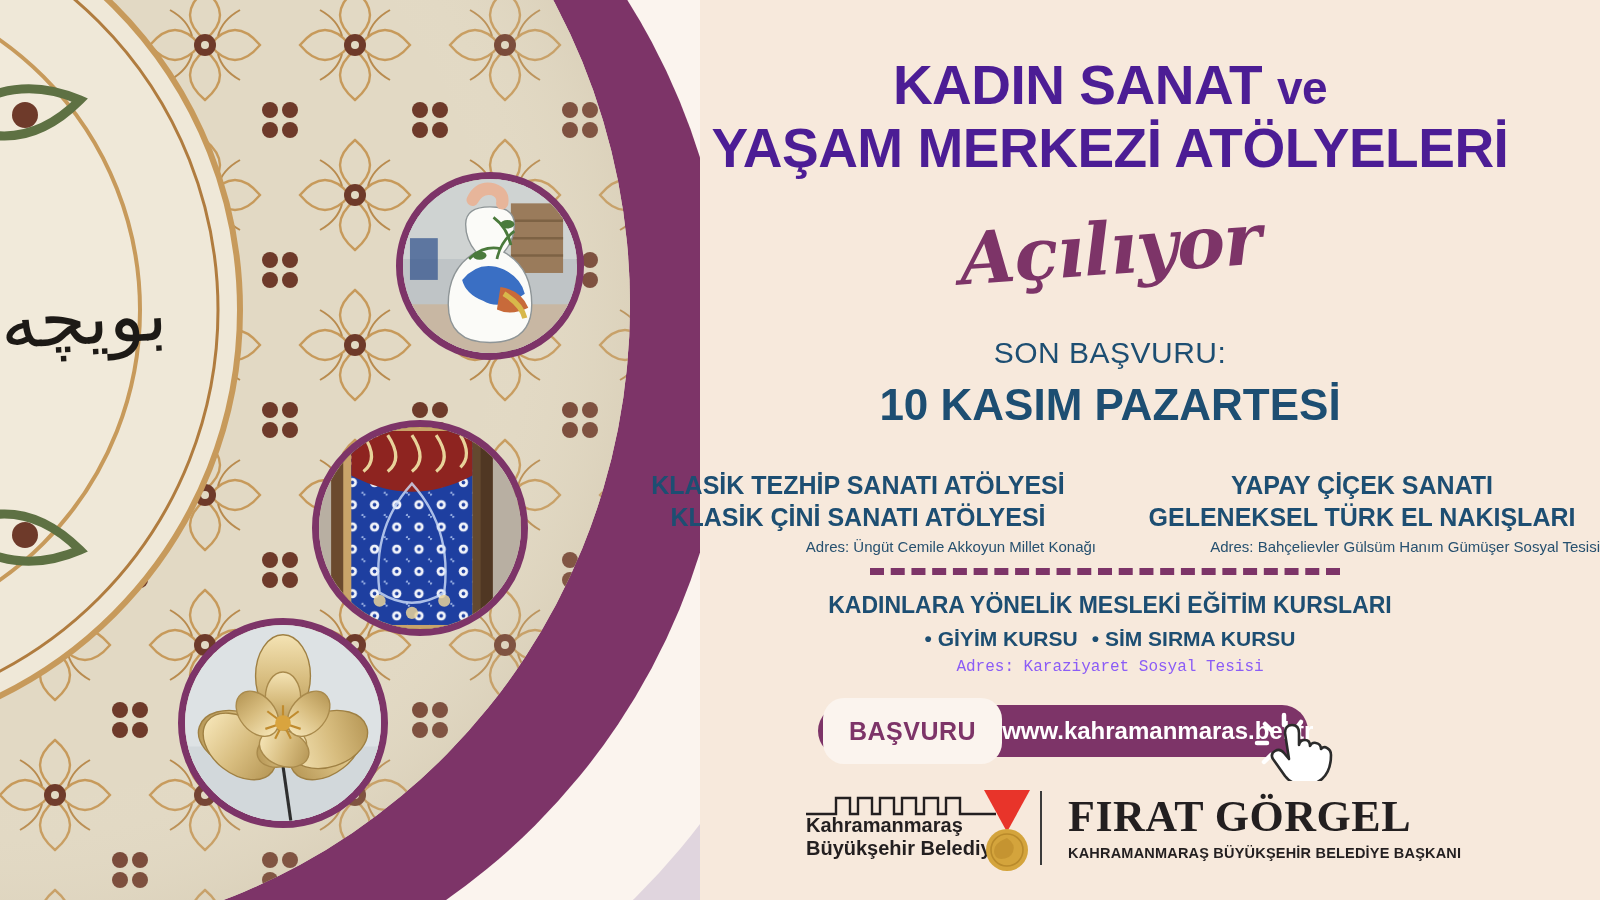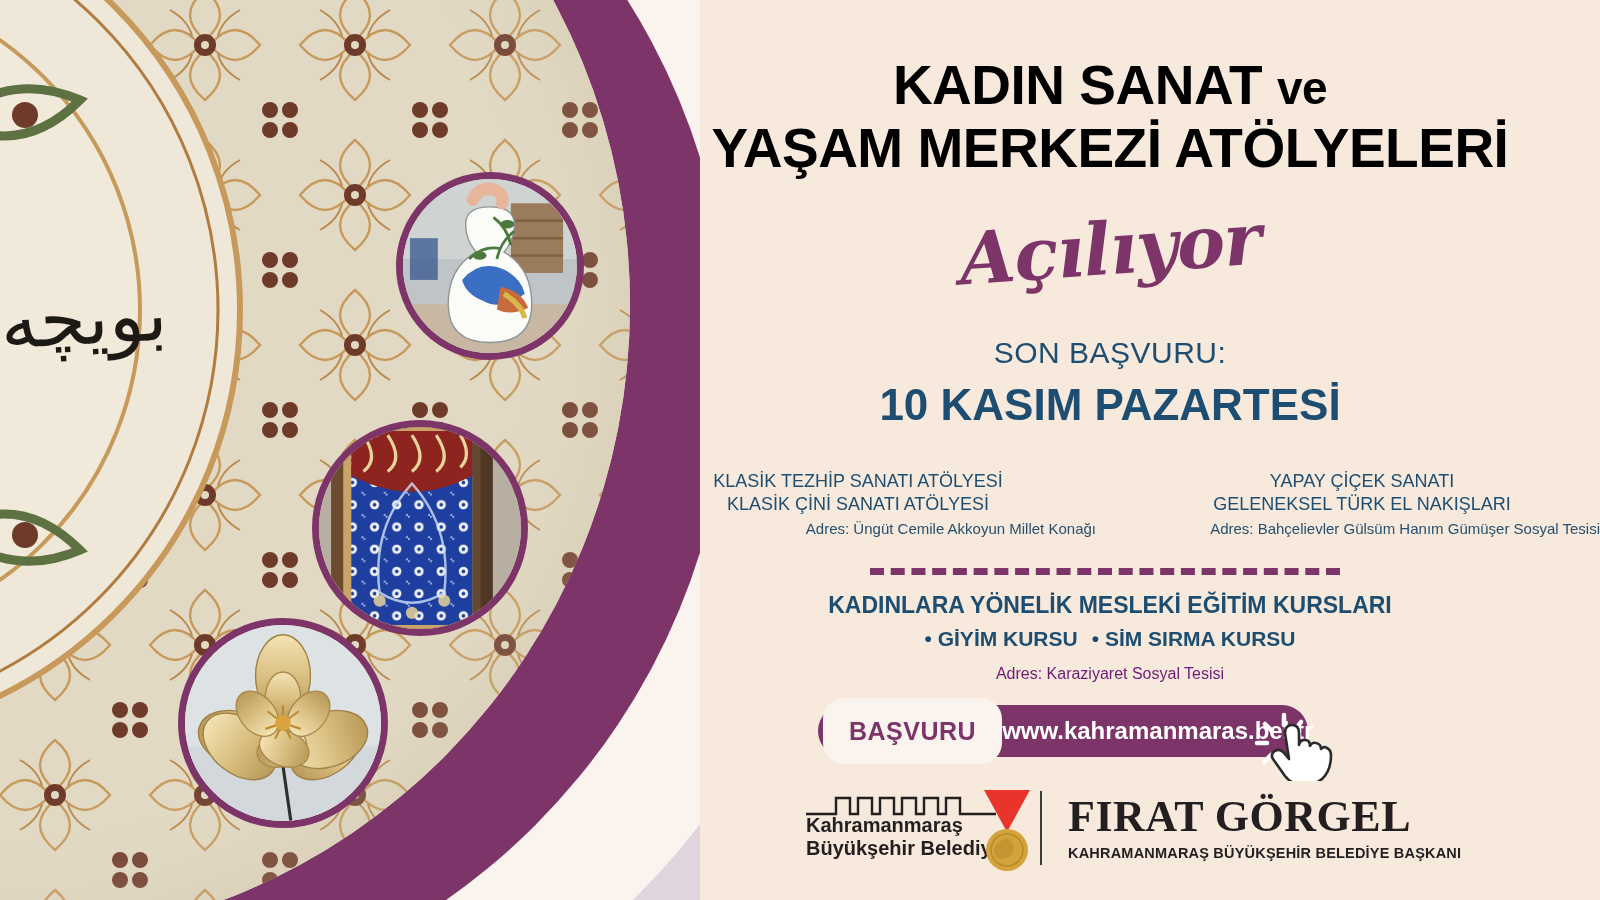--- a/index.html
+++ b/index.html
@@ -50,21 +50,21 @@
   .med-1{left:396px;top:172px;width:188px;height:188px;}
   .med-2{left:312px;top:420px;width:216px;height:216px;}
   .med-3{left:178px;top:618px;width:210px;height:210px;}
   .med-fill{position:absolute;inset:0;}
 
   
   .content{position:absolute;left:620px;top:0;width:980px;height:900px;}
 
   .title-block{position:absolute;left:0;top:58px;width:980px;text-align:center;}
   .title-line{
-    color:#000000;font-weight:bold;line-height:1.0;
+    color:#4c1d95;font-weight:bold;line-height:1.0;
     letter-spacing:-0.5px;white-space:nowrap;text-align:center;
   }
   .title-1{font-size:55px;margin-bottom:8px;}
   .title-1 .ve{font-size:46px;font-weight:bold;}
   .title-2{font-size:55px;}
 
   .script{
     position:absolute;left:0;top:206px;width:980px;text-align:center;
     color:#7D3468;font-family:"DejaVu Serif", serif;
     font-size:72px;font-style:italic;font-weight:bold;
@@ -80,37 +80,37 @@
     position:absolute;left:0;top:380px;width:980px;text-align:center;
     color:#1D4E72;font-size:44px;font-weight:bold;letter-spacing:0px;
   }
 
   
   .workshops{position:absolute;left:0;top:470px;width:980px;display:flex;}
   .ws-col{width:50%;box-sizing:border-box;text-align:center;}
   .ws-col.left{padding-right:14px;}
   .ws-col.right{padding-left:14px;}
   .ws-name{
-    color:#1D4E72;font-size:18px;font-weight:normal;line-height:1.27;
+    color:#1D4E72;font-size:25px;font-weight:bold;line-height:1.27;
     white-space:nowrap;
   }
   .ws-adres{
     color:#26506F;font-size:15px;margin-top:4px;white-space:nowrap;text-align:right;
   }
 
   .divider{
     position:absolute;left:250px;top:568px;width:470px;height:0;
     border-top:7px dashed #7D3468;
   }
 
   .courses{position:absolute;left:0;top:592px;width:980px;text-align:center;}
   .courses-title{color:#1D4E72;font-size:23px;font-weight:bold;letter-spacing:0px;}
   .courses-items{margin-top:8px;display:flex;justify-content:center;gap:14px;}
   .course-item{color:#1D4E72;font-size:21px;font-weight:bold;}
-  .courses-adres{color:#701a75;font-size:16px;margin-top:14px;}
+  .courses-adres{color:#8b5cf6;font-size:16px;margin-top:7px;font-family:Liberation Mono, monospace;}
 
   
   .apply{
     position:absolute;left:198px;top:705px;width:490px;height:52px;
     background:#7D3468;border-radius:26px;
     display:flex;align-items:center;
   }
   .apply-tag{
     height:42px;margin-left:5px;padding:12px 26px;background:#FBF4EE;
     border-radius:21px;display:flex;align-items:center;

